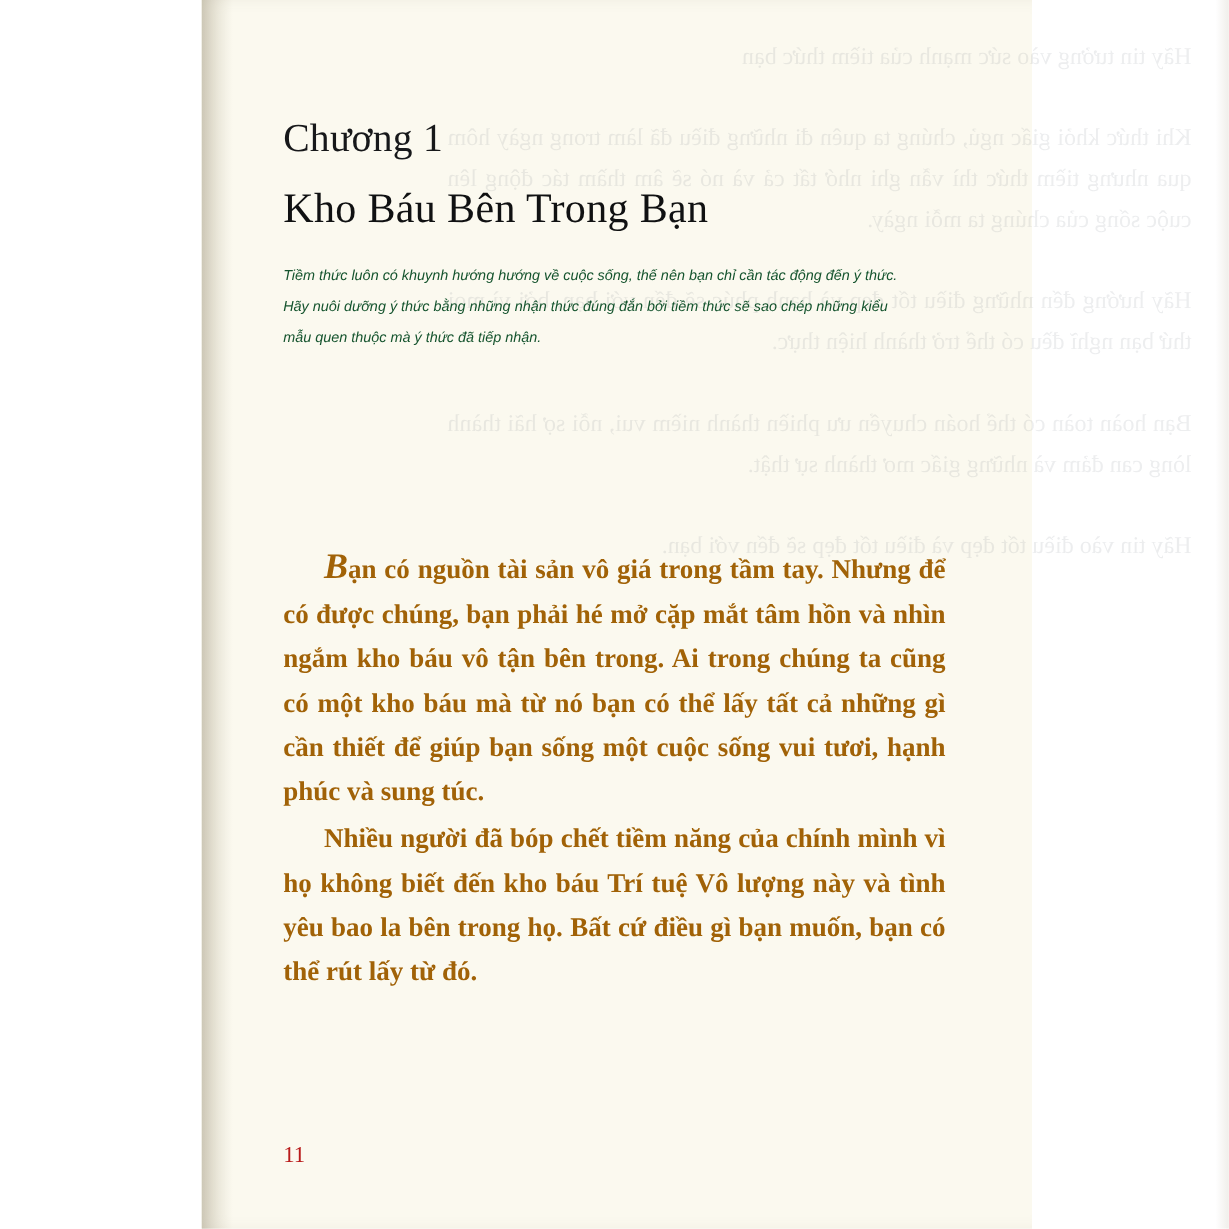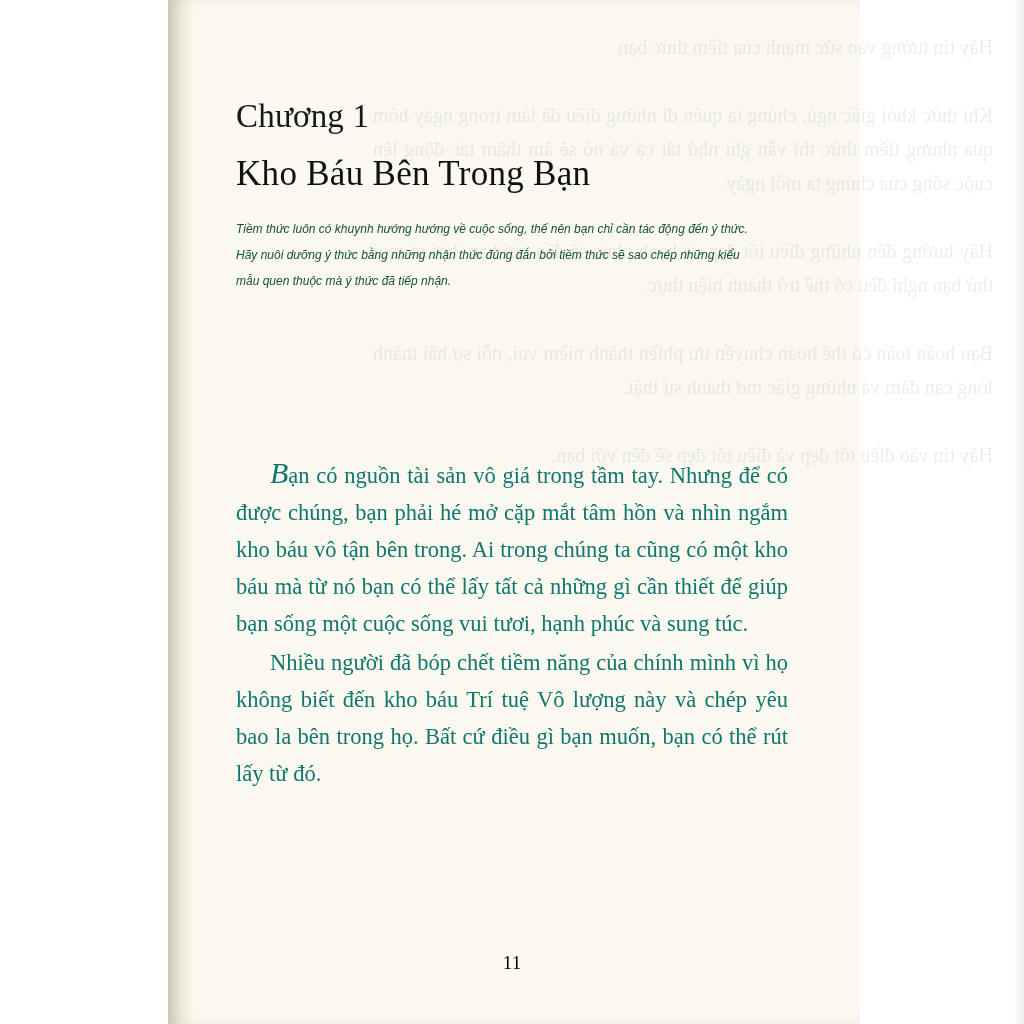--- a/index.html
+++ b/index.html
@@ -90,42 +90,42 @@
     color: #14532d;
     text-align: left;
   }
   .body-block {
     margin-top: 160px;
   }
   .para {
     font-family: "Liberation Serif", serif;
     font-size: 22.5px;
     line-height: 37px;
-    color: #0f766e;
+    color: #a16207;
     text-align: justify;
     text-indent: 34px;
     margin: 0 0 2px 0;
+    font-weight: bold;
   }
   .para.first {
     text-indent: 34px;
   }
   .dropcap {
     font-size: 30px;
     font-family: "Liberation Serif", serif;
     font-style: italic;
   }
   .page-number {
     position: absolute;
     left: 0;
     top: 952px;
     width: 552px;
-    text-align: center;
     font-family: "Liberation Serif", serif;
     font-size: 19px;
-    color: #000000;
+    color: #b91c1c;
   }
   
   .edge-right {
     position: absolute;
     left: 845px;
     top: 0;
     width: 15px;
     height: 1024px;
     background: linear-gradient(to right, rgba(0,0,0,0.0), rgba(160,150,125,0.22));
     pointer-events: none;
@@ -149,18 +149,18 @@
   </div>
   <div class="gutter"></div>
 
   <div class="content">
     <div class="chapter-number">Chương 1</div>
     <div class="chapter-title">Kho Báu Bên Trong Bạn</div>
     <div class="epigraph">Tiềm thức luôn có khuynh hướng hướng về cuộc sống, thế nên bạn chỉ cần tác động đến ý thức. Hãy nuôi dưỡng ý thức bằng những nhận thức đúng đắn bởi tiềm thức sẽ sao chép những kiểu mẫu quen thuộc mà ý thức đã tiếp nhận.</div>
 
     <div class="body-block">
       <p class="para first"><span class="dropcap">B</span><span>ạn có nguồn tài sản vô giá trong tầm tay. Nhưng để có được chúng, bạn phải hé mở cặp mắt tâm hồn và nhìn ngắm kho báu vô tận bên trong. Ai trong chúng ta cũng có một kho báu mà từ nó bạn có thể lấy tất cả những gì cần thiết để giúp bạn sống một cuộc sống vui tươi, hạnh phúc và sung túc.</span></p>
-      <p class="para">Nhiều người đã bóp chết tiềm năng của chính mình vì họ không biết đến kho báu Trí tuệ Vô lượng này và chép yêu bao la bên trong họ. Bất cứ điều gì bạn muốn, bạn có thể rút lấy từ đó.</p>
+      <p class="para">Nhiều người đã bóp chết tiềm năng của chính mình vì họ không biết đến kho báu Trí tuệ Vô lượng này và tình yêu bao la bên trong họ. Bất cứ điều gì bạn muốn, bạn có thể rút lấy từ đó.</p>
     </div>
 
     <div class="page-number">11</div>
   </div>
 </div>
 
 </body></html>

